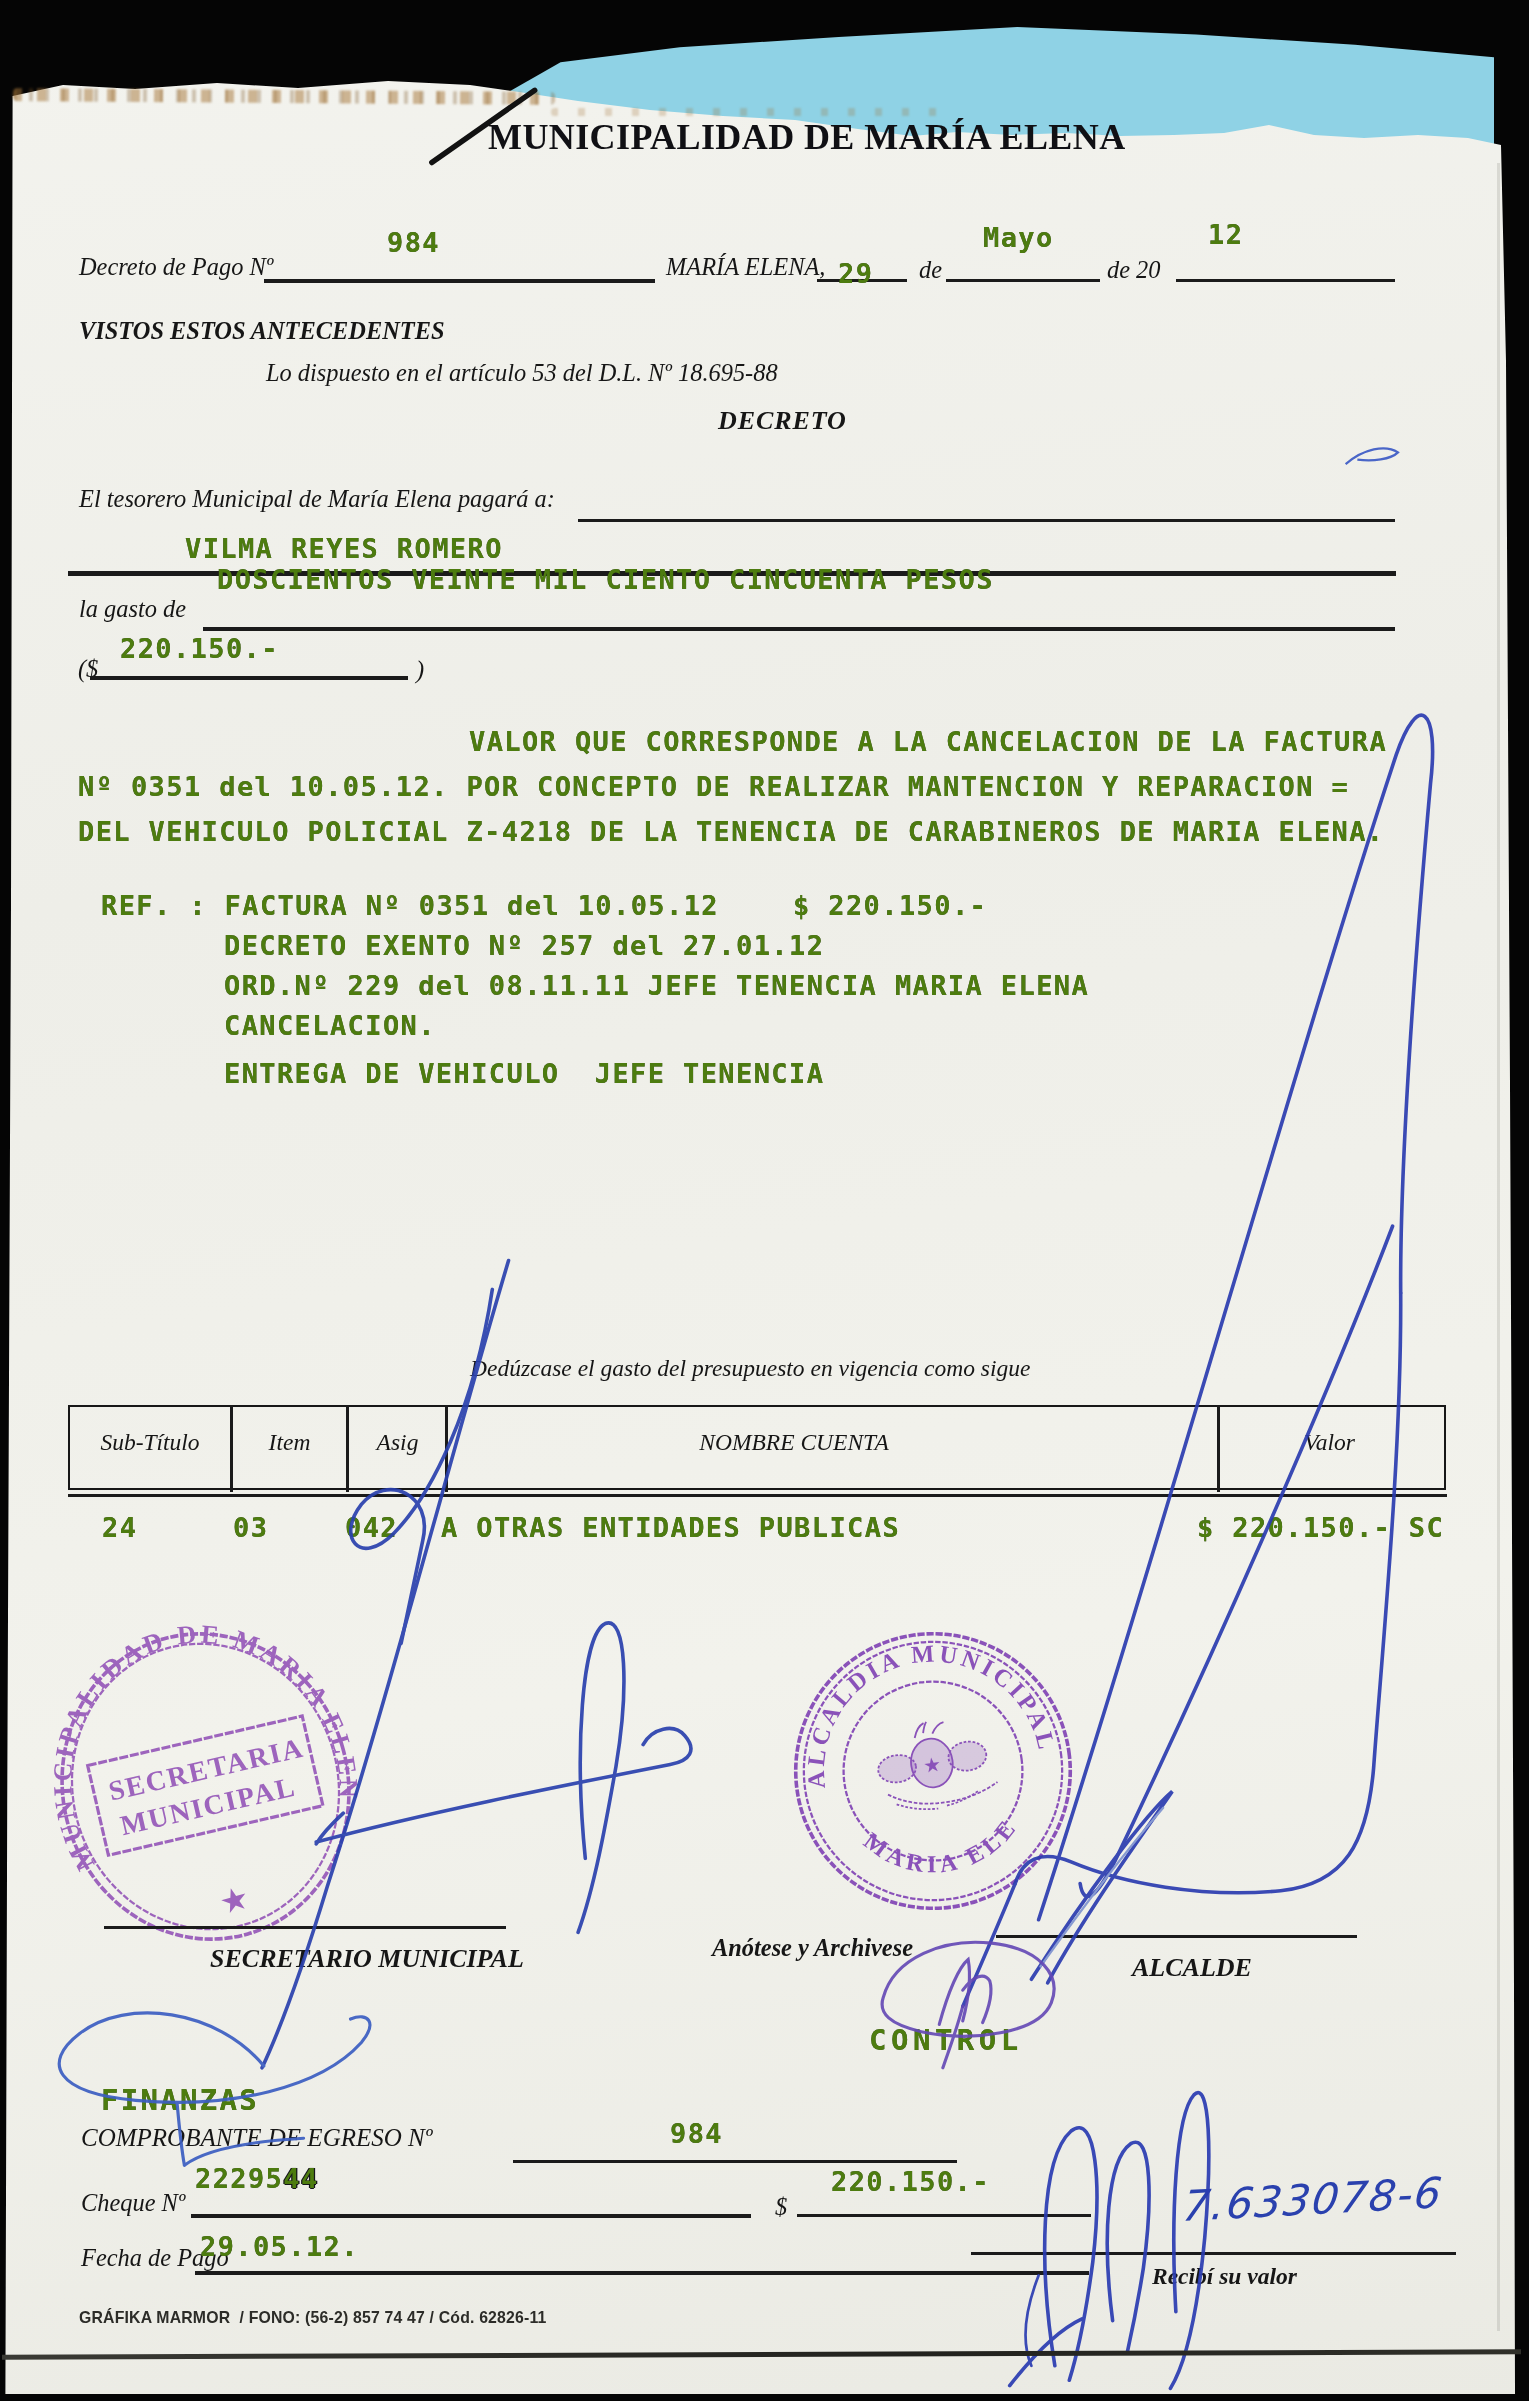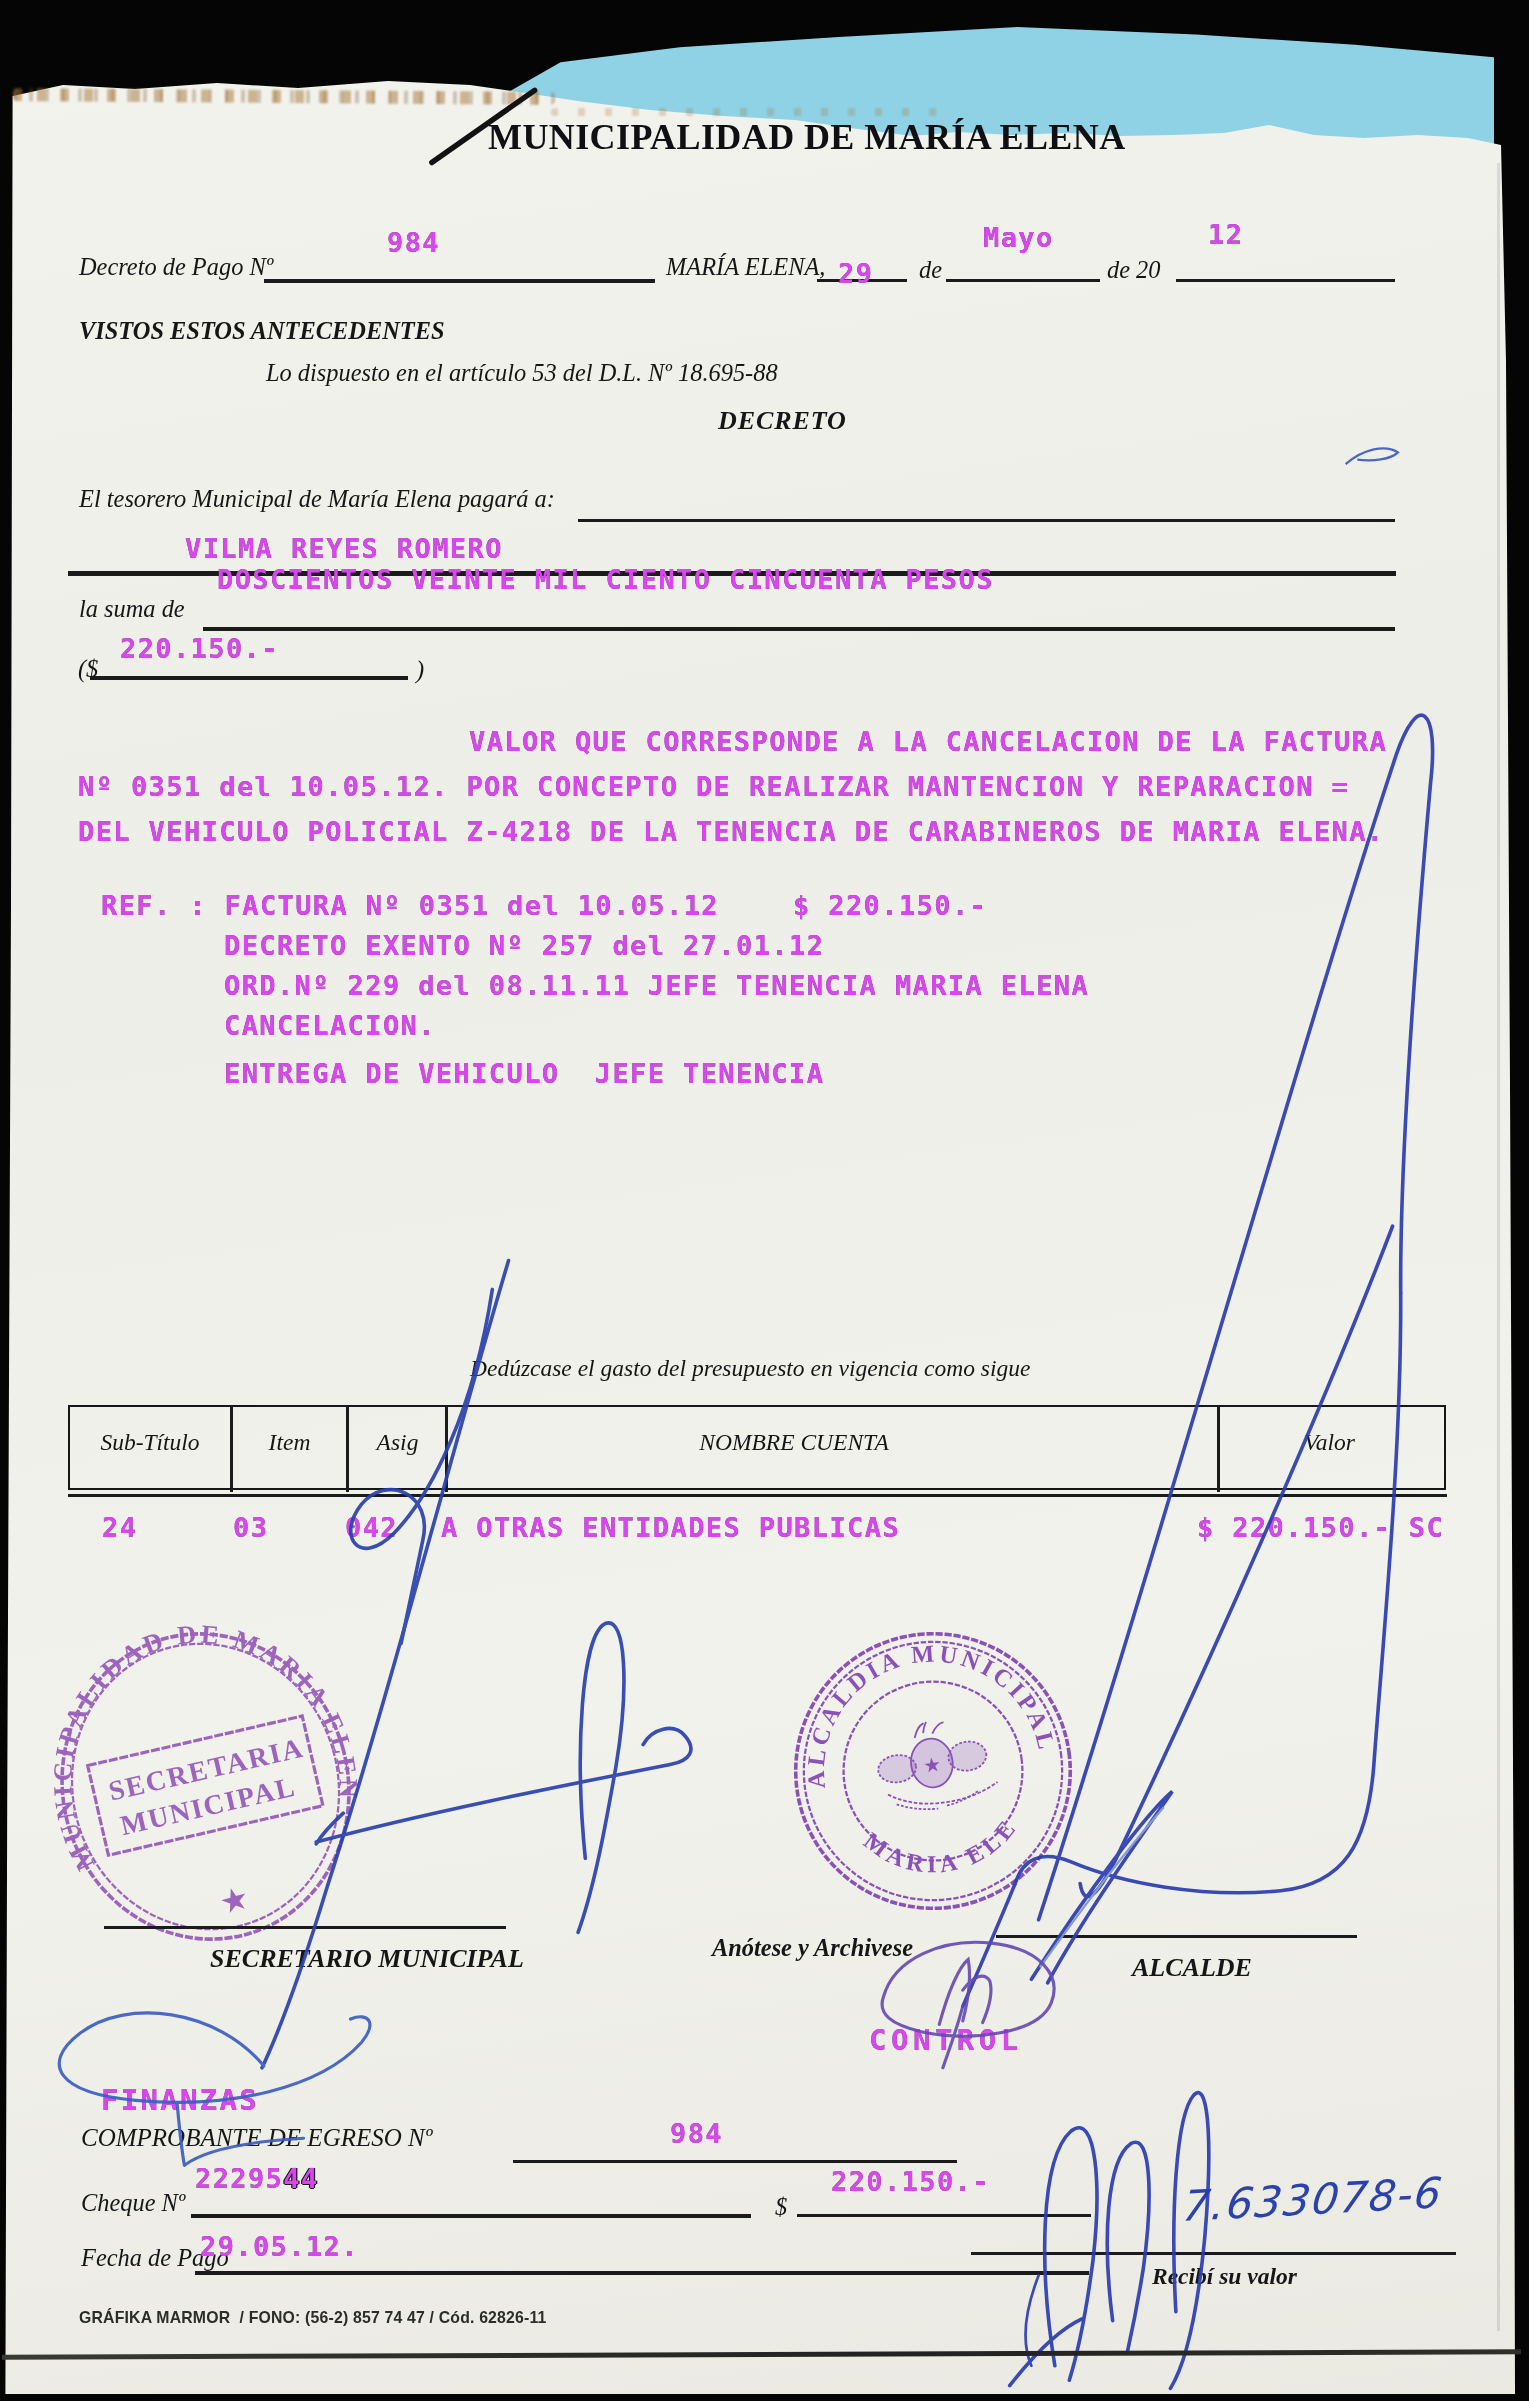--- a/index.html
+++ b/index.html
@@ -17,21 +17,21 @@
                repeating-linear-gradient(90deg,rgba(120,80,30,.3) 0 3.6px,transparent 3.6px 16.3px);
     filter:blur(0.9px);transform:rotate(.4deg);}
   .fibers2{position:absolute;left:551px;top:108px;width:388px;height:8.1px;opacity:.5;border-radius:3.6px;
     background:repeating-linear-gradient(90deg,rgba(160,112,50,.5) 0 7.2px,transparent 7.2px 27px);filter:blur(0.9px);}
   #bottom-edge{position:absolute;left:1.8px;top:2352px;width:1519px;height:4.5px;
     background:linear-gradient(90deg,#3a3a34,#22221e 60%,#30302a);transform:rotate(-.2deg);}
   #right-edge{position:absolute;left:1497px;top:163px;width:2.7px;height:2168px;background:rgba(110,110,100,.18);}
   
   .si{font-style:italic;color:#161616;}
   .doc-title{font-weight:bold;font-size:36px;letter-spacing:0.4px;color:#101014;}
-  .typed{font-family:"DejaVu Sans Mono",monospace;font-weight:bold;color:#d946ef;
+  .typed{font-family:"DejaVu Sans Mono",monospace;font-weight:bold;color:#4d7c0f;
          letter-spacing:1.4px;white-space:pre;text-shadow:0 0 0.6px rgba(15,15,20,.75);}
   .t30{font-size:27px;} .t32{font-size:29px;}
   .s26{font-size:23.5px;} .s27{font-size:24.4px;} .s29{font-size:26px;}
   .fline{position:absolute;background:#1b1b1b;height:2.7px;}
   .thead{font-style:italic;font-size:23.5px;color:#161616;text-align:center;}
   .print-info{font-family:"Liberation Sans",sans-serif;font-size:17px;font-weight:bold;color:#2c2c28;
               letter-spacing:0.2px;transform:scaleX(.93);transform-origin:left;white-space:pre;}
   .hand{font-family:"DejaVu Sans",sans-serif;font-style:italic;font-size:42px;color:#2a41ae;
         transform:rotate(-3deg) skewX(-10deg);letter-spacing:1.8px;}
   .overstruck{text-shadow:1.2px 0 #14141a,-1.2px 0 #14141a,0 1.1px #14141a,0 0 0.9px #000;}
@@ -66,21 +66,21 @@
 
   <div class="abs si s27" style="left:79px;top:317px;font-weight:700;">VISTOS ESTOS ANTECEDENTES</div>
   <div class="abs si s27" style="left:266px;top:359px;">Lo dispuesto en el artículo 53 del D.L. Nº 18.695-88</div>
   <div class="abs si s29" style="left:718px;top:406px;letter-spacing:0.9px;font-weight:600;">DECRETO</div>
 
   <div class="abs si s27" style="left:79px;top:485px;">El tesorero Municipal de María Elena pagará a:</div>
   <div class="fline" style="left:578px;top:519px;width:817px;"></div>
   <div class="abs typed t30" style="left:185px;top:533px;">VILMA REYES ROMERO</div>
   <div class="fline" style="left:68px;top:571px;width:1328px;height:4.5px;"></div>
   <div class="abs typed t30" style="left:217px;top:564px;">DOSCIENTOS VEINTE MIL CIENTO CINCUENTA PESOS</div>
-  <div class="abs si s27" style="left:79px;top:595px;">la suma de</div>
+  <div class="abs si s27" style="left:79px;top:595px;">la gasto de</div>
   <div class="fline" style="left:203px;top:627px;width:1192px;height:3.6px;"></div>
   <div class="abs si s27" style="left:78px;top:655px;">($</div>
   <div class="abs typed t30" style="left:120px;top:633px;">220.150.-</div>
   <div class="fline" style="left:90px;top:676px;width:318px;height:3.6px;"></div>
   <div class="abs si s27" style="left:416px;top:656px;">)</div>
 
   <div class="abs typed t30" style="left:469px;top:726px;">VALOR QUE CORRESPONDE A LA CANCELACION DE LA FACTURA</div>
   <div class="abs typed t30" style="left:78px;top:771px;">Nº 0351 del 10.05.12. POR CONCEPTO DE REALIZAR MANTENCION Y REPARACION =</div>
   <div class="abs typed t30" style="left:78px;top:816px;">DEL VEHICULO POLICIAL Z-4218 DE LA TENENCIA DE CARABINEROS DE MARIA ELENA.</div>
 

